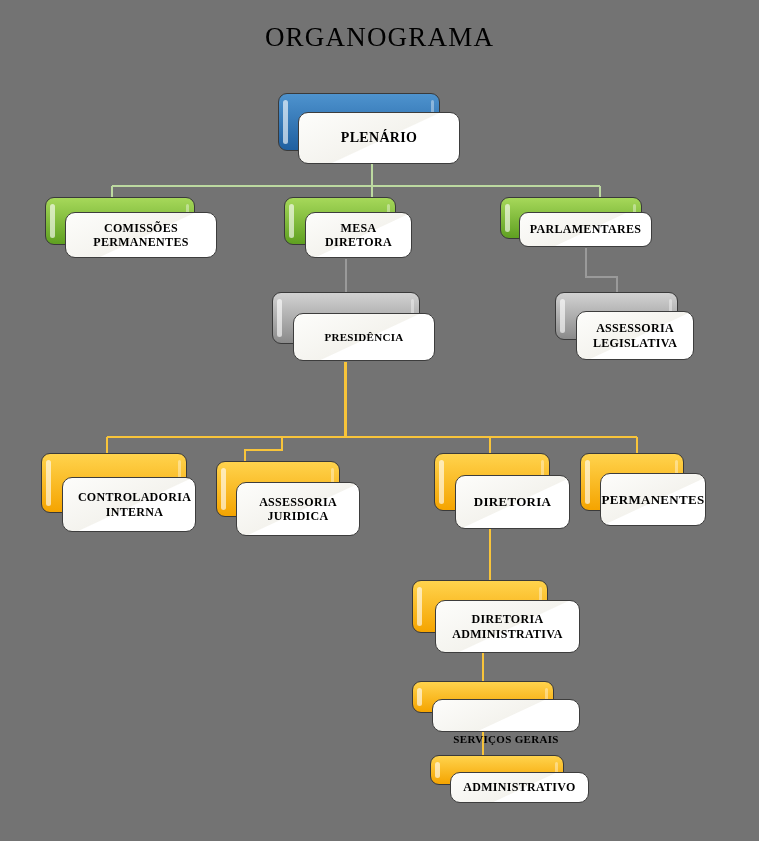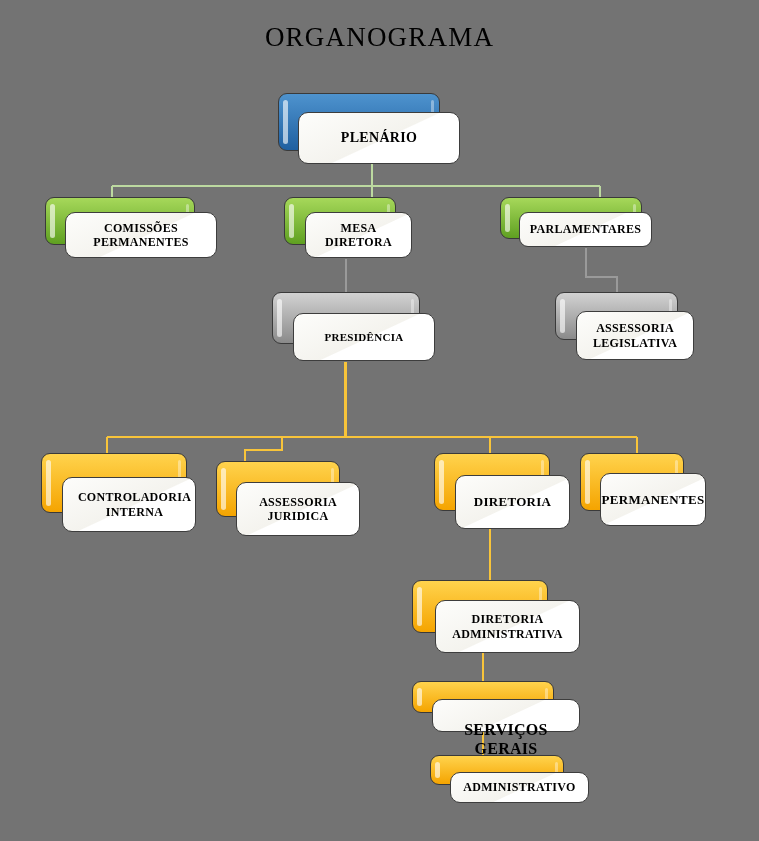--- a/index.html
+++ b/index.html
@@ -194,21 +194,21 @@
       <div class="node" style="left: 412px; top: 580px; width: 168px; height: 73px;">
         <div class="back" style="left: 0px; top: 0px; width: 136px; height: 53px; background: linear-gradient(rgb(255, 211, 77) 0%, rgb(245, 164, 0) 100%);"></div>
         <div class="face" style="left: 23px; top: 20px; width: 145px; height: 53px;">
           <span class="face-text" style="font-size: 12px;">DIRETORIA
 ADMINISTRATIVA</span>
         </div>
       </div>
       <div class="node" style="left: 412px; top: 681px; width: 168px; height: 51px;">
         <div class="back" style="left: 0px; top: 0px; width: 142px; height: 32px; background: linear-gradient(rgb(255, 211, 77) 0%, rgb(245, 164, 0) 100%);"></div>
         <div class="face" style="left: 20px; top: 18px; width: 148px; height: 33px;">
-          <span class="face-text" style="font-size: 16px; margin-top: 48px;">SERVIÇOS GERAIS</span>
+          <span class="face-text" style="font-size: 11px; margin-top: 48px;">SERVIÇOS GERAIS</span>
         </div>
       </div>
       <div class="node" style="left: 430px; top: 755px; width: 159px; height: 48px;">
         <div class="back" style="left: 0px; top: 0px; width: 134px; height: 30px; background: linear-gradient(rgb(255, 211, 77) 0%, rgb(245, 164, 0) 100%);"></div>
         <div class="face" style="left: 20px; top: 17px; width: 139px; height: 31px;">
           <span class="face-text" style="font-size: 12px;">ADMINISTRATIVO</span>
         </div>
       </div>
     </div>
 

